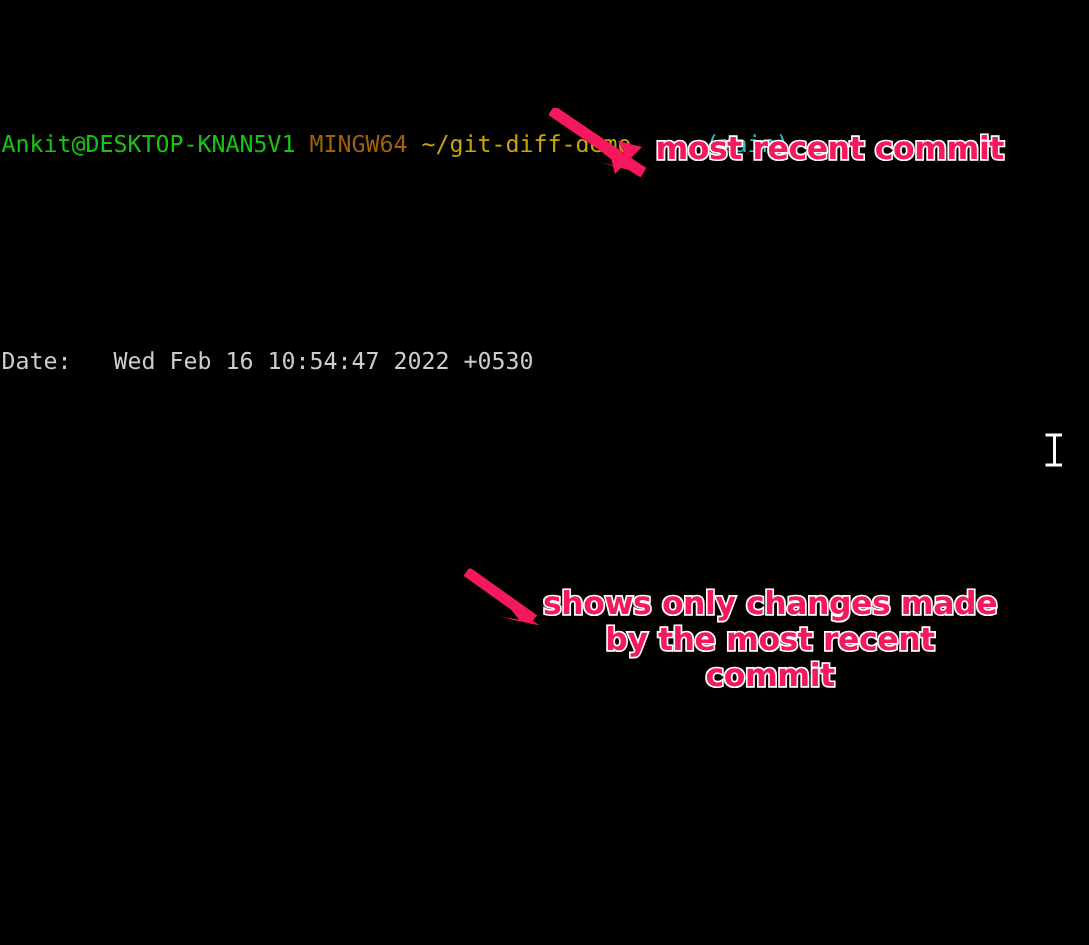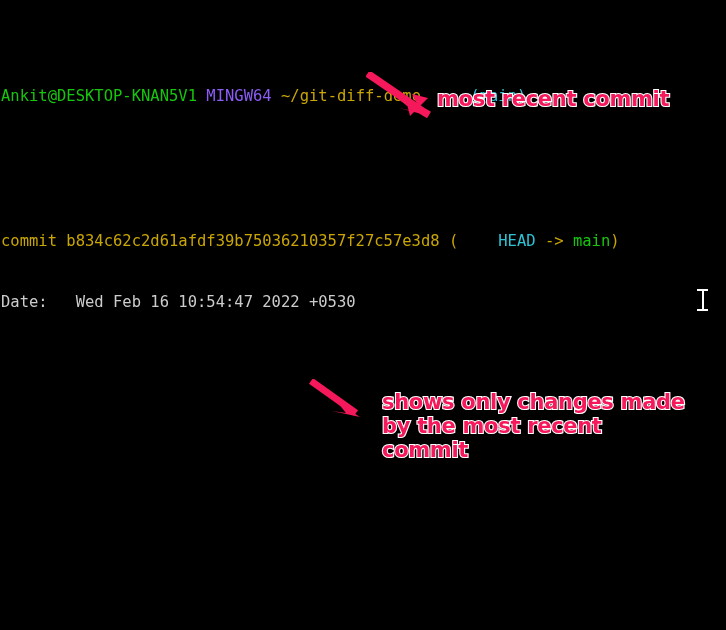--- a/index.html
+++ b/index.html
@@ -27,42 +27,42 @@
     white-space: pre;
   }
   .ln {
     display: block;
     height: 20.6px;
     white-space: pre;
     padding-left: 1px;
   }
   
   .c-green   { color: #16c60c; }
-  .c-magenta { color: #8b5cf6; }
+  .c-magenta { color: #a16207; }
   .c-yellow  { color: #c9a603; }
   .c-cyan    { color: #2fc2d4; margin-left: 40px; }
   .c-white   { color: #cccccc; }
 
   
   .annot {
     position: absolute;
     font-family: "DejaVu Sans", "Liberation Sans", sans-serif;
     font-weight: bold;
     font-style: normal;
     color: #f5185b;
     font-size: 21px;
     line-height: 24px;
     letter-spacing: -0.3px;
     white-space: pre-line;
     -webkit-text-stroke: 2.2px #ffffff;
     paint-order: stroke fill;
     text-shadow: none;
   }
   #annot-1 { left: 437px; top: 87px; }
-  #annot-2 { left: 382px; top: 390px; }
+  #annot-2 { left: 362px; top: 390px; text-align: center; }
 
   .arrow-svg { position: absolute; }
   #arrow-1 { left: 366px; top: 72px; }
   #arrow-2 { left: 308px; top: 379px; }
 
   #mouse-cursor {
     position: absolute;
     left: 697px;
     top: 288px;
     width: 11px;
@@ -92,21 +92,20 @@
 <div id="terminal">
 
   <div class="lines">
 
     
     <span class="ln"><span class="c-green">Ankit@DESKTOP-KNAN5V1</span><span class="c-white"> </span><span class="c-magenta">MINGW64</span><span class="c-white"> </span><span class="c-yellow">~/git-diff-demo</span><span class="c-white"> </span><span class="c-cyan">(main)</span></span>
 
     
 
     
-    <span class="ln"><span class="c-yellow">commit </span><span class="c-yellow">b834c62c2d61afdf39b75036210357f27c57e3d8</span><span class="c-yellow"> (</span><span class="c-cyan">HEAD</span><span class="c-yellow"> -&gt; </span><span class="c-green">main</span><span class="c-yellow">)</span></span>
     <span class="ln c-white">Date:   Wed Feb 16 10:54:47 2022 +0530</span>
     <span class="ln"> </span>
     <span class="ln"> </span>
 
     
     
     
     
     
     

